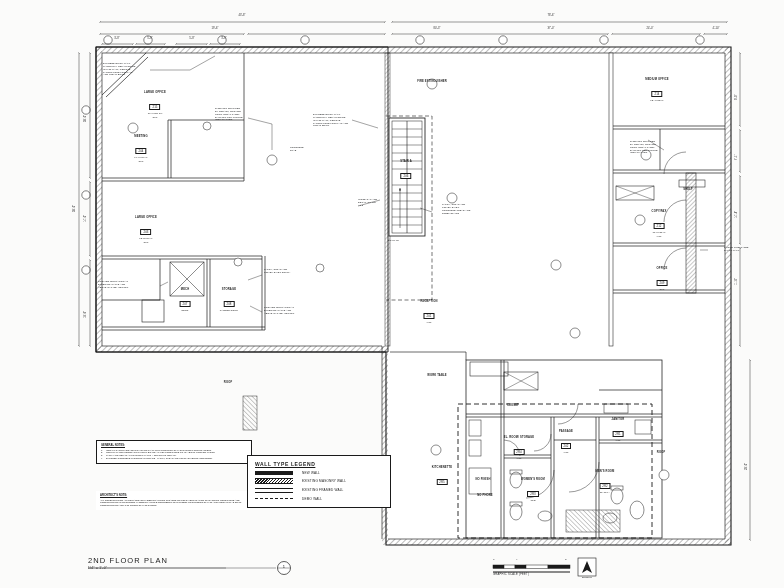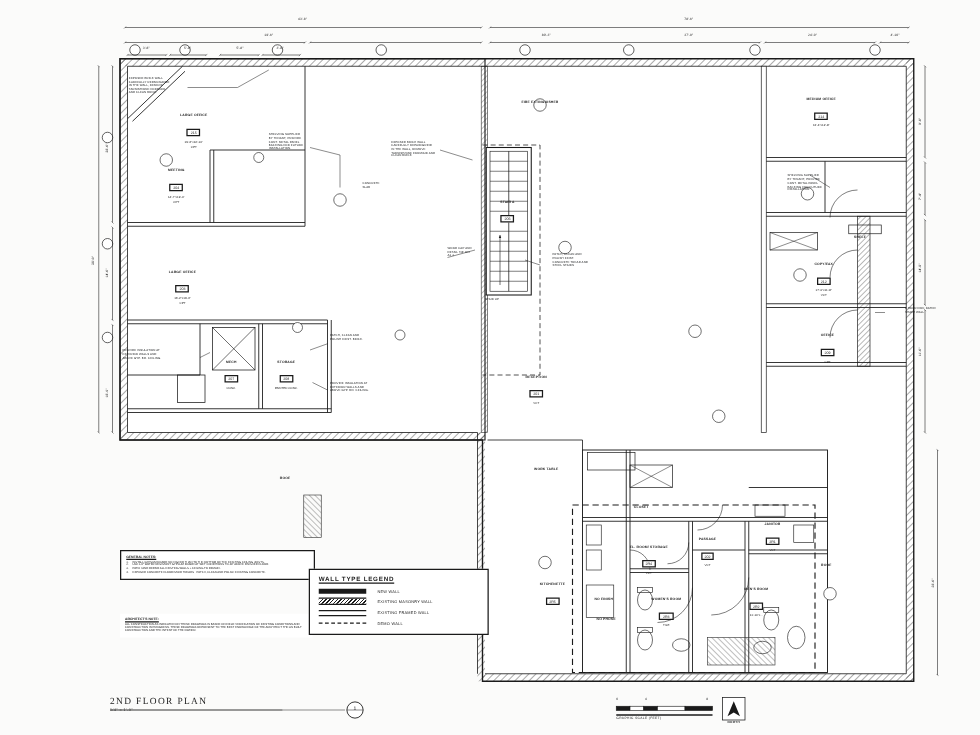--- a/index.html
+++ b/index.html
@@ -26,21 +26,21 @@
   .sw-new{background:#1a1a1a;height:3.2px;}
   .sw-mas{height:4px;background:repeating-linear-gradient(135deg,#1a1a1a 0 .8px,#fff .8px 2.1px);
           border-top:.5px solid #1a1a1a;border-bottom:.5px solid #1a1a1a;}
   .sw-frm{height:3.4px;background:#fff;border-top:.6px solid #1a1a1a;
           border-bottom:.6px solid #1a1a1a;}
   .sw-dem{height:0;border-top:.8px dashed #1a1a1a;}
   .gnbox{position:absolute;border:.6px solid #1a1a1a;background:#fff;}
   .gntitle{font-size:2.7px;font-weight:bold;text-decoration:underline;}
   .gnitem{font-size:2.25px;line-height:1.25;display:flex;}
   .gnnum{flex:0 0 5px;}
-  .titleblk{position:absolute;font-family:Liberation Serif, serif;}
+  .titleblk{position:absolute;}
   .tbtitle{font-size:7.5px;letter-spacing:1.1px;}
   .tbscale{font-size:3.2px;letter-spacing:.3px;margin-top:1px;}
   .gsc{position:absolute;}
   .gsctxt{font-size:2.6px;letter-spacing:.3px;}
   .northtxt{font-size:2.4px;font-weight:bold;letter-spacing:.3px;}
 </style>
 </head>
 <body>
 
 <div id="sheet">

